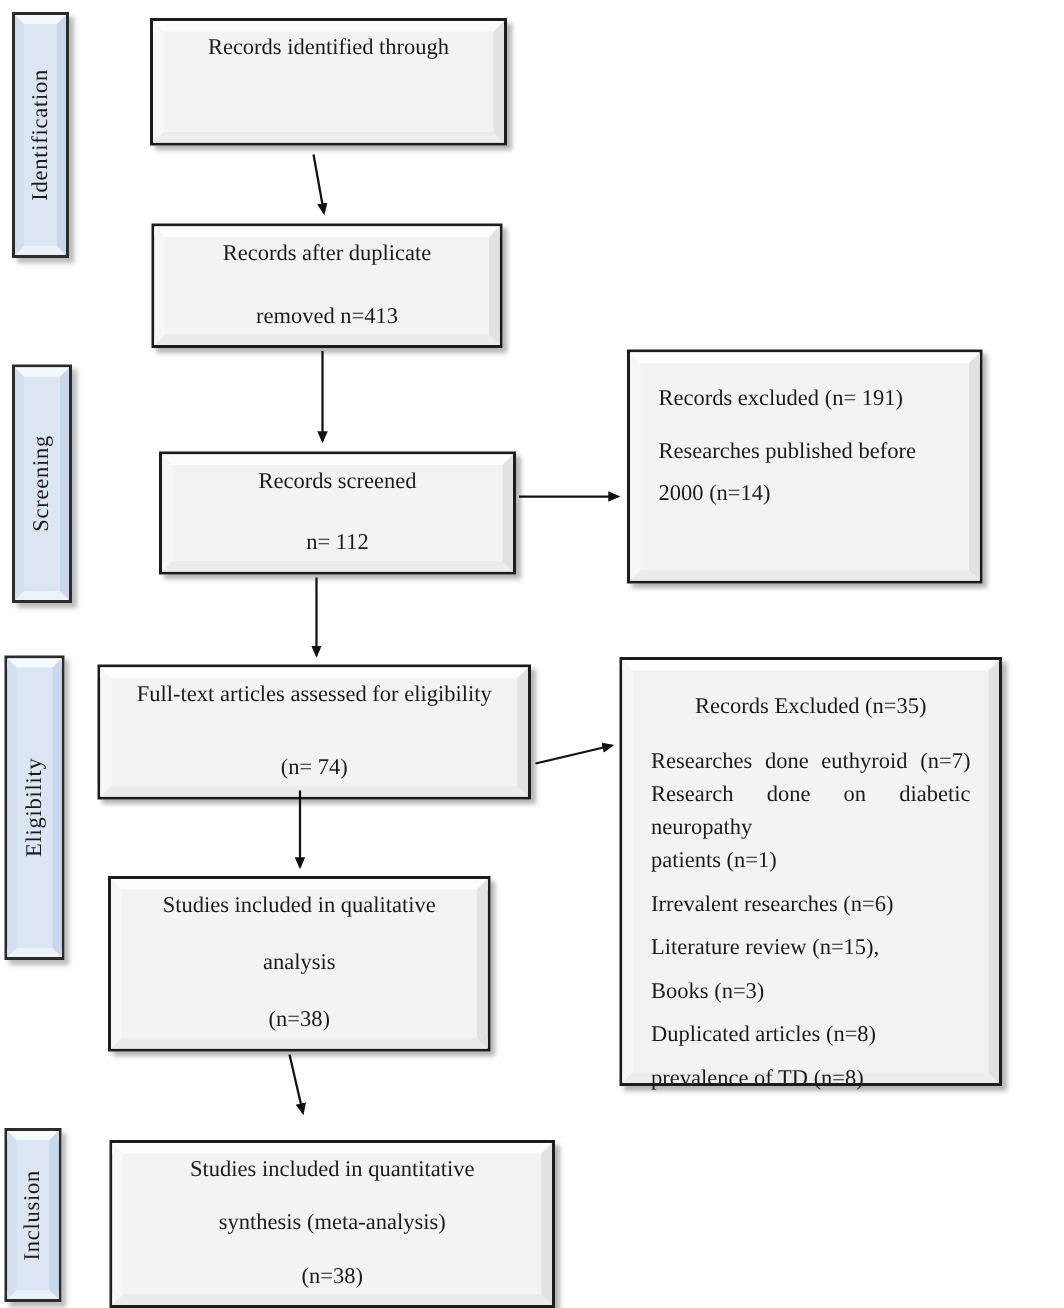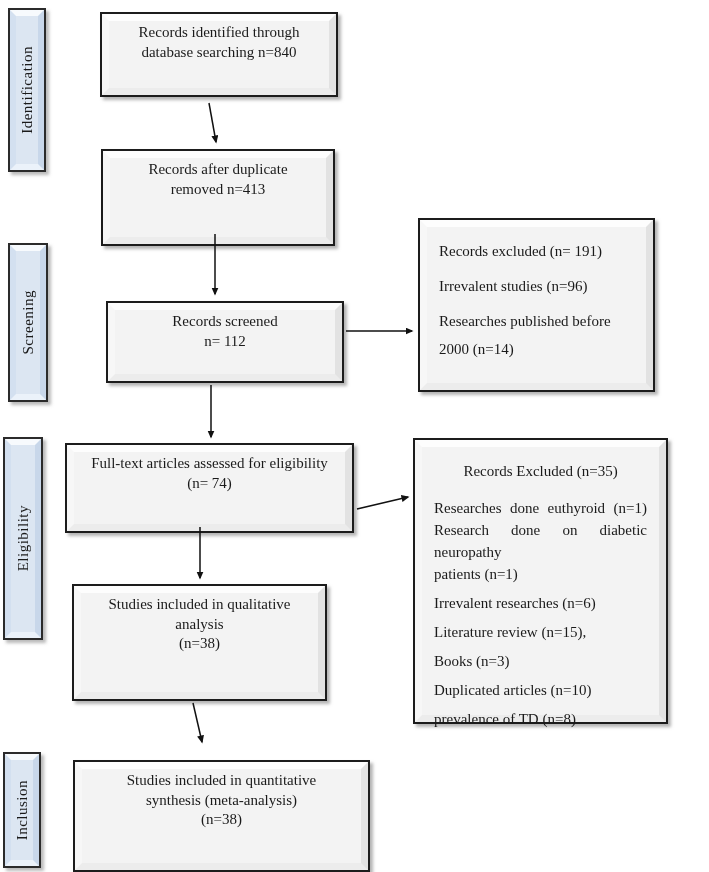--- a/index.html
+++ b/index.html
@@ -11,21 +11,21 @@
   
   .fbox {
     position:absolute; border:2px solid #1c1c1c; background:#fff;
     box-shadow:3px 3px 3px rgba(120,120,120,0.55);
   }
   .fbox .bevel {
     width:100%; height:100%;
     border-style:solid; border-width:7px;
     border-color:#fdfdfd #e2e2e2 #ececec #f7f7f7;
     background:#f3f3f3;
-    display:flex; flex-direction:column; justify-content:flex-start;
+    display:flex; flex-direction:column; justify-content:space-between;
     align-items:center; text-align:center; padding:2px 4px;
   }
   .fbox .line { font-size:15px; white-space:nowrap; line-height:1.3; }
   
   .ebox {
     position:absolute; border:2px solid #1c1c1c; background:#fff;
     box-shadow:3px 3px 3px rgba(120,120,120,0.55);
   }
   .ebox .bevel {
     width:100%; height:100%;
@@ -81,25 +81,24 @@
   </div>
   <div class="stage" style="left:3px; top:752px; width:38px; height:116px">
     <div class="bevelb">
       <span class="label">Inclusion</span>
     </div>
   </div>
 
   <div class="fbox" style="left:100px; top:12px; width:238px; height:85px">
     <div class="bevel">
       <div class="line">Records identified through</div>
-      <div class="line">database searching n=840</div>
     </div>
   </div>
 
-  <div class="fbox" style="left:101px; top:149px; width:234px; height:97px">
+  <div class="fbox" style="left:101px; top:149px; width:234px; height:83px">
     <div class="bevel">
       <div class="line">Records after duplicate</div>
       <div class="line">removed n=413</div>
     </div>
   </div>
 
   <div class="fbox" style="left:106px; top:301px; width:238px; height:82px">
     <div class="bevel">
       <div class="line">Records screened</div>
       <div class="line">n= 112</div>
@@ -122,39 +121,38 @@
   </div>
 
   <div class="fbox" style="left:73px; top:760px; width:297px; height:112px">
     <div class="bevel">
       <div class="line">Studies included in quantitative</div>
       <div class="line">synthesis (meta-analysis)</div>
       <div class="line">(n=38)</div>
     </div>
   </div>
 
-  <div class="ebox" style="left:418px; top:218px; width:237px; height:174px">
+  <div class="ebox" style="left:418px; top:233px; width:237px; height:156px">
     <div class="bevel">
       <div class="t para">Records excluded (n= 191)</div>
-      <div class="t para">Irrevalent studies (n=96)</div>
       <div class="t">Researches published before</div>
       <div class="t">2000 (n=14)</div>
     </div>
   </div>
 
   <div class="ebox" style="left:413px; top:438px; width:255px; height:286px">
     <div class="bevel">
       <div class="t center" style="margin-bottom:12px">Records Excluded (n=35)</div>
-      <div class="t tight spread">Researches done euthyroid (n=1)</div>
+      <div class="t tight spread">Researches done euthyroid (n=7)</div>
       <div class="t tight spread">Research done on diabetic neuropathy</div>
       <div class="t tight para">patients (n=1)</div>
       <div class="t tight para">Irrevalent researches (n=6)</div>
       <div class="t tight para">Literature review (n=15),</div>
       <div class="t tight para">Books (n=3)</div>
-      <div class="t tight para">Duplicated articles (n=10)</div>
+      <div class="t tight para">Duplicated articles (n=8)</div>
       <div class="t tight">prevalence of TD (n=8)</div>
     </div>
   </div>
 
   <svg class="arrows" width="709" height="872" viewBox="0 0 709 872">
     <defs>
       <marker id="ah" markerWidth="9" markerHeight="8" refX="6.5" refY="3.5" orient="auto" markerUnits="userSpaceOnUse">
         <path d="M0,0 L8,3.5 L0,7 z" fill="#111"></path>
       </marker>
     </defs>

